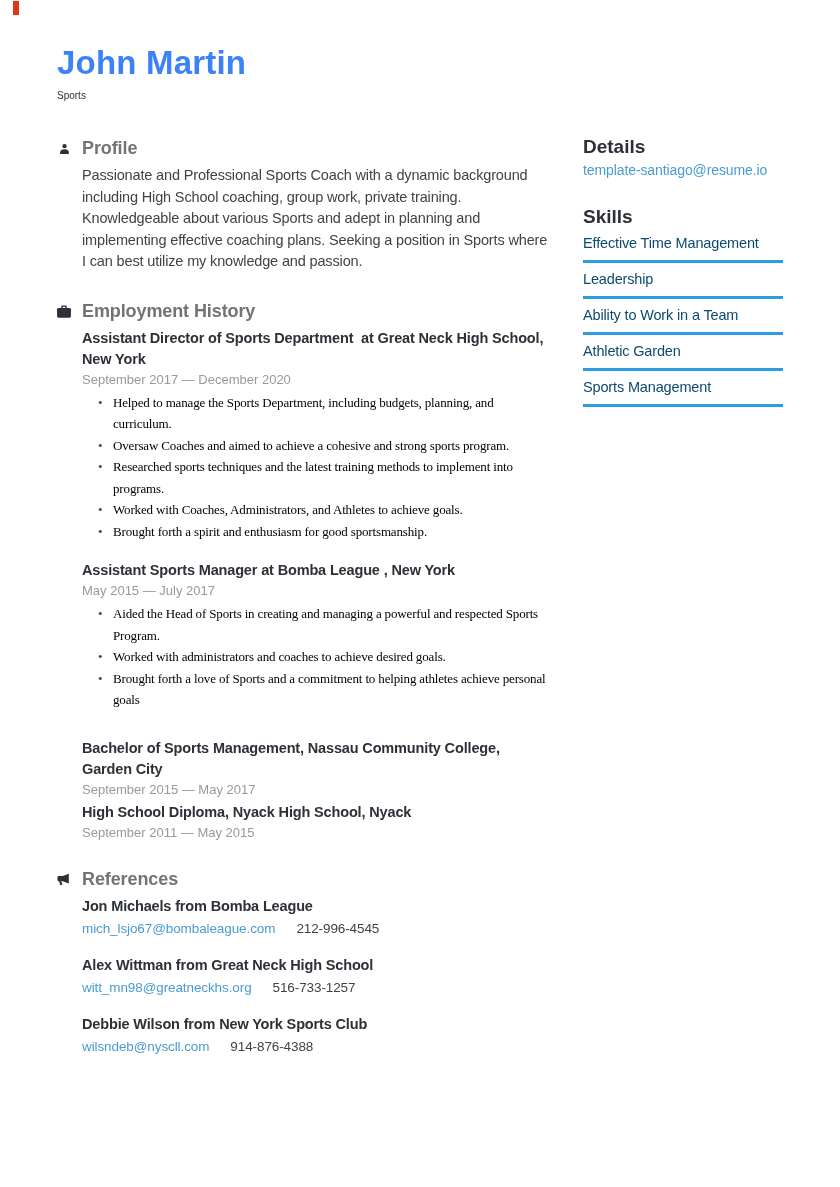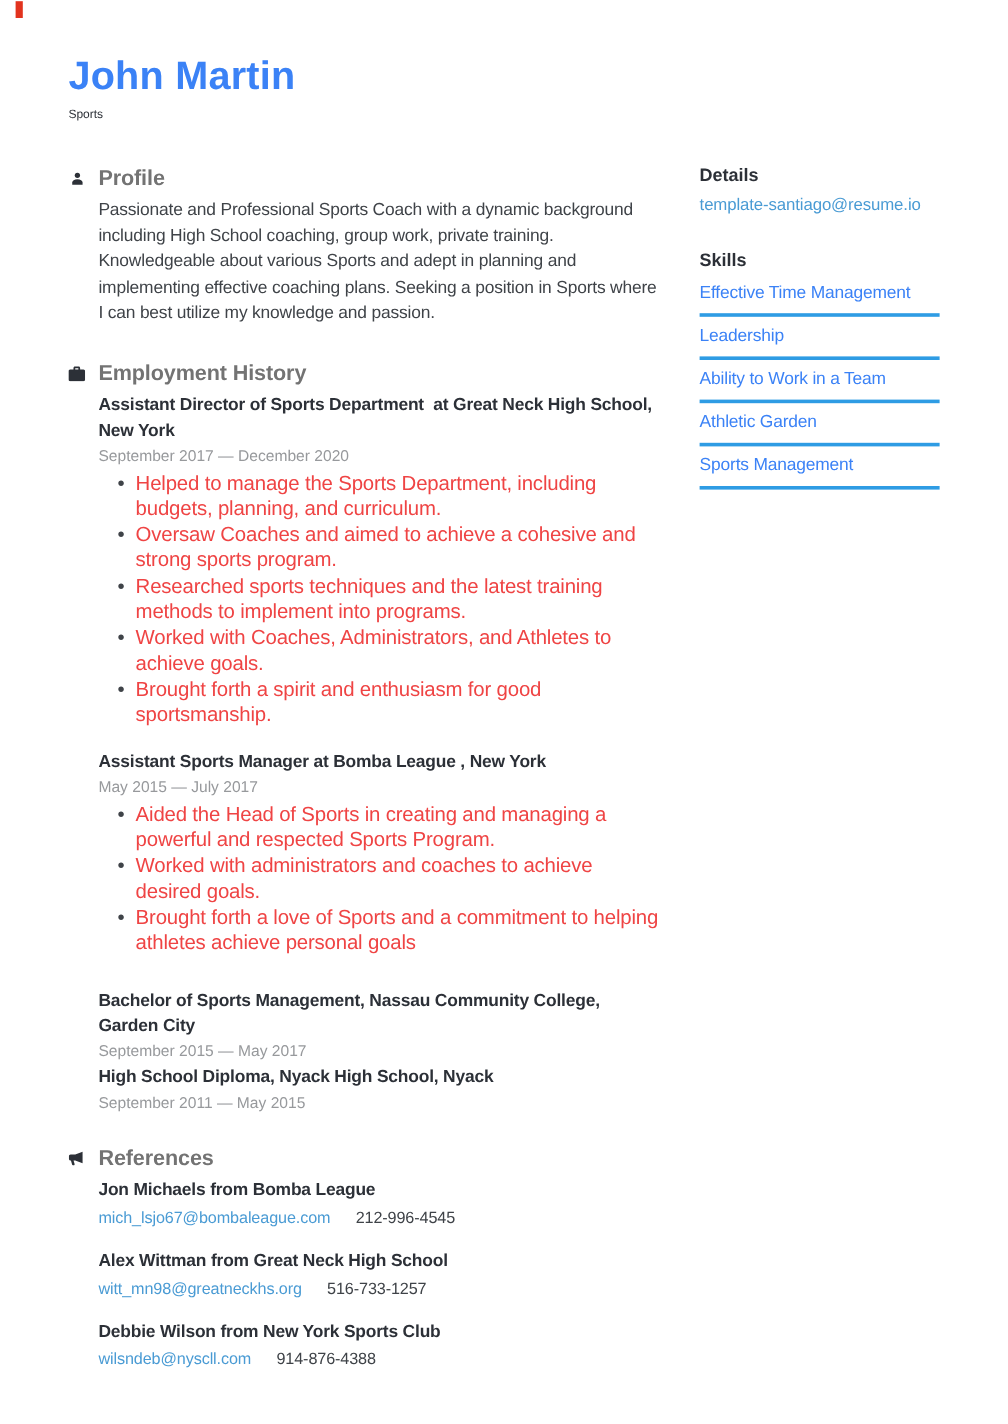--- a/index.html
+++ b/index.html
@@ -88,24 +88,25 @@
     line-height: 17px;
     margin-top: 1px;
   }
   ul.bullets {
     list-style: none;
     margin-top: 4px;
     padding-left: 31px;
   }
   ul.bullets li {
     position: relative;
-    font-size: 17px;
+    font-size: 13px;
     line-height: 21.5px;
     letter-spacing: -0.15px;
-    color: #ef4444;
+    color: #000000;
+    font-family: Liberation Serif, serif;
   }
   ul.bullets li::before {
     content: "\2022";
     position: absolute;
     left: -15px;
     color: #3f4348;
   }
 
   .edu-entry { margin-bottom: 4px; }
 
@@ -120,37 +121,37 @@
   }
   a.link, .link {
     color: #4a9bd4;
     text-decoration: none;
     cursor: pointer;
   }
   .ref-phone { color: #3f4348; }
 
   
   .sidebar-heading {
-    font-size: 15px;
+    font-size: 19px;
     font-weight: 700;
     color: #2c3037;
     line-height: 19px;
   }
   .sidebar-email {
     display: inline-block;
     font-size: 14px;
     line-height: 18px;
     margin-top: 5px;
     letter-spacing: -0.1px;
   }
   .skills-block { margin-top: 28px; }
   ul.skills { list-style: none; margin-top: 1px; }
   ul.skills li {
     font-size: 14.5px;
-    color: #3b82f6;
+    color: #0c4a6e;
     letter-spacing: -0.15px;
     line-height: 18px;
     padding: 7px 0 8px 0;
     border-bottom: 3px solid #2e9ce4;
   }
 </style>
 </head>
 <body>
 
 <div class="red-marker"></div>

